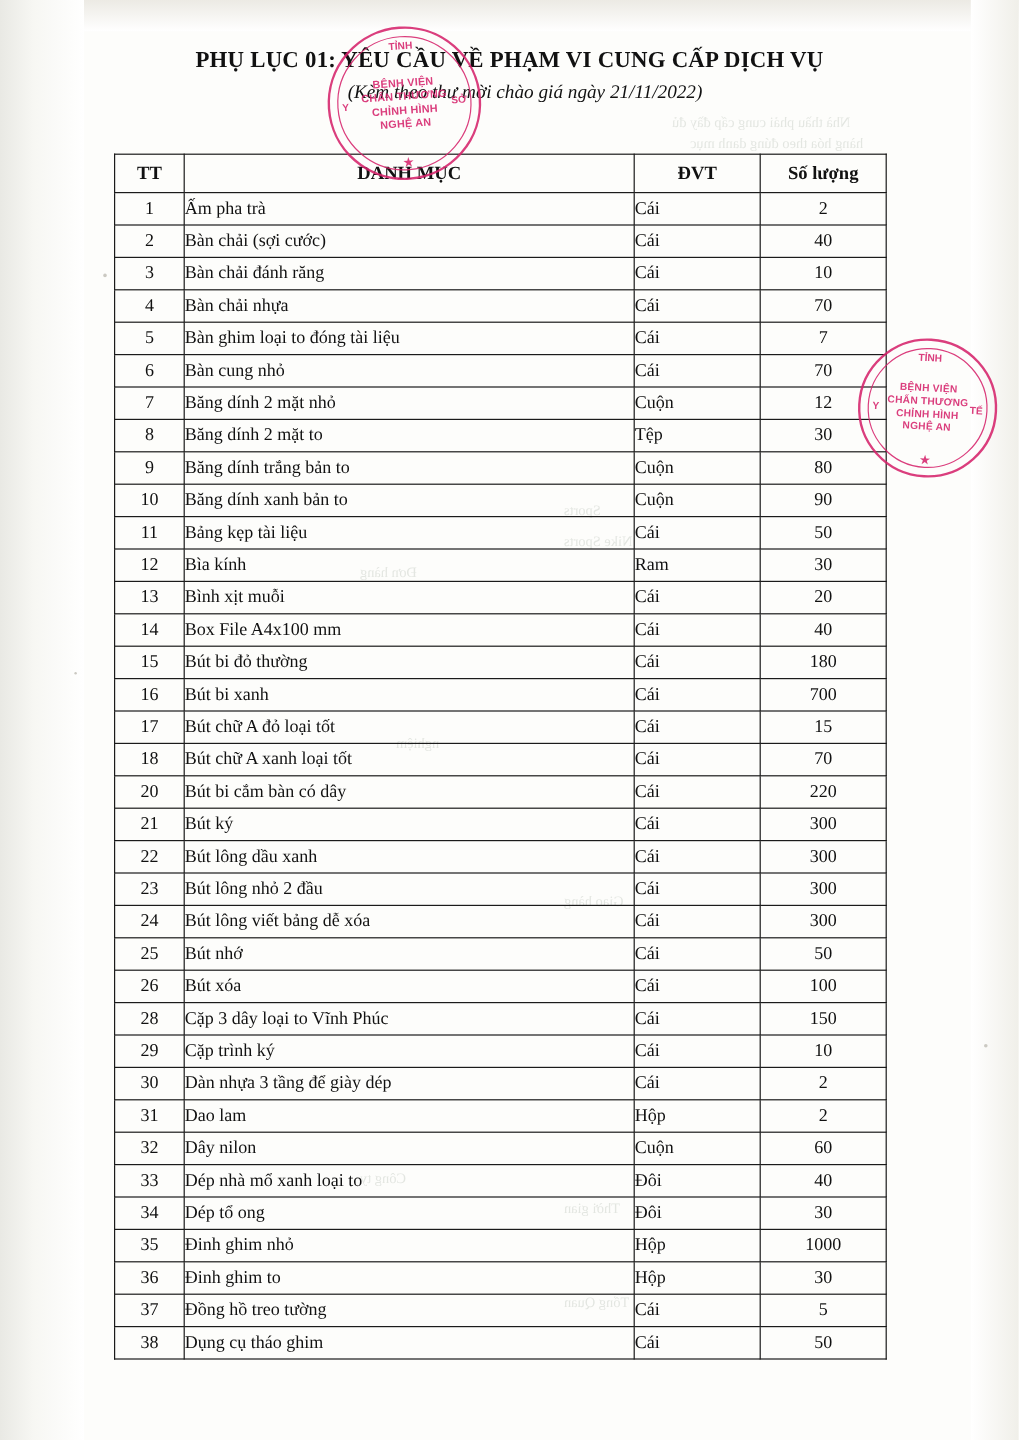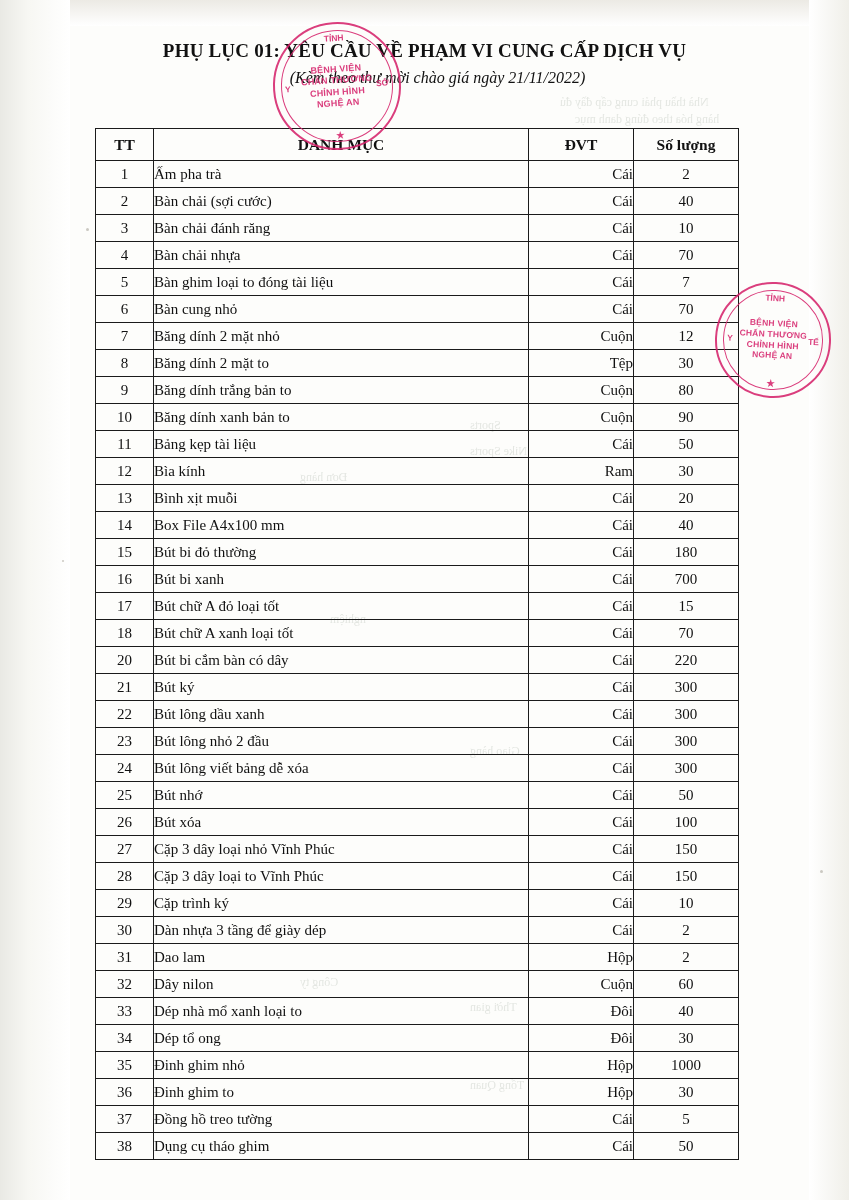--- a/index.html
+++ b/index.html
@@ -92,21 +92,21 @@
     font-size: 15.5px;
     text-align: center;
   }
   col.c-tt { width: 58px; }
   col.c-name { width: 375px; }
   col.c-unit { width: 105px; }
   col.c-qty { width: 105px; }
 
   td.tt { text-align: center; }
   td.name { text-align: left; padding-left: 10px; }
-  td.unit { text-align: right; }
+  td.unit { text-align: left; }
   td.qty { text-align: center; }
 
   
   .stamp {
     position: absolute;
     border: 2.2px solid #d6246c;
     border-radius: 50%;
     color: #d6246c;
     pointer-events: none;
     opacity: .88;
@@ -370,26 +370,20 @@
           <td class="unit">Cái</td>
           <td class="qty">50</td>
         </tr>
         <tr>
           <td class="tt">26</td>
           <td class="name">Bút xóa</td>
           <td class="unit">Cái</td>
           <td class="qty">100</td>
         </tr>
         <tr>
-          <td class="tt">27</td>
-          <td class="name">Cặp 3 dây loại nhỏ Vĩnh Phúc</td>
-          <td class="unit">Cái</td>
-          <td class="qty">150</td>
-        </tr>
-        <tr>
           <td class="tt">28</td>
           <td class="name">Cặp 3 dây loại to Vĩnh Phúc</td>
           <td class="unit">Cái</td>
           <td class="qty">150</td>
         </tr>
         <tr>
           <td class="tt">29</td>
           <td class="name">Cặp trình ký</td>
           <td class="unit">Cái</td>
           <td class="qty">10</td>

